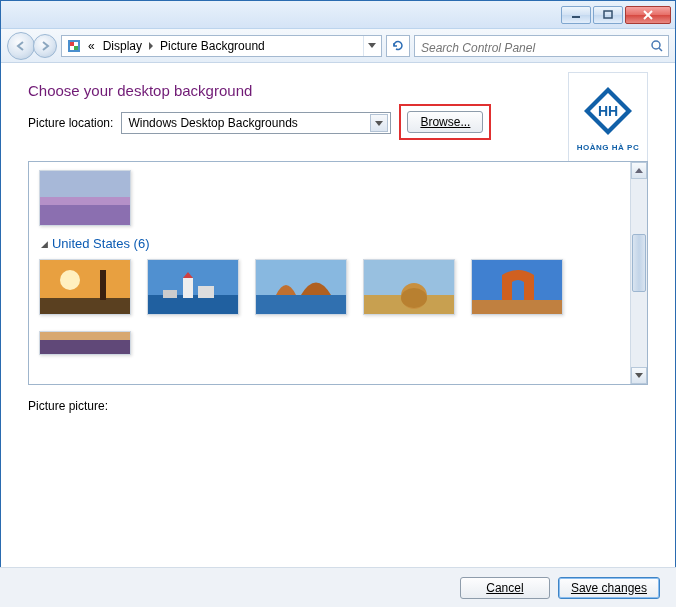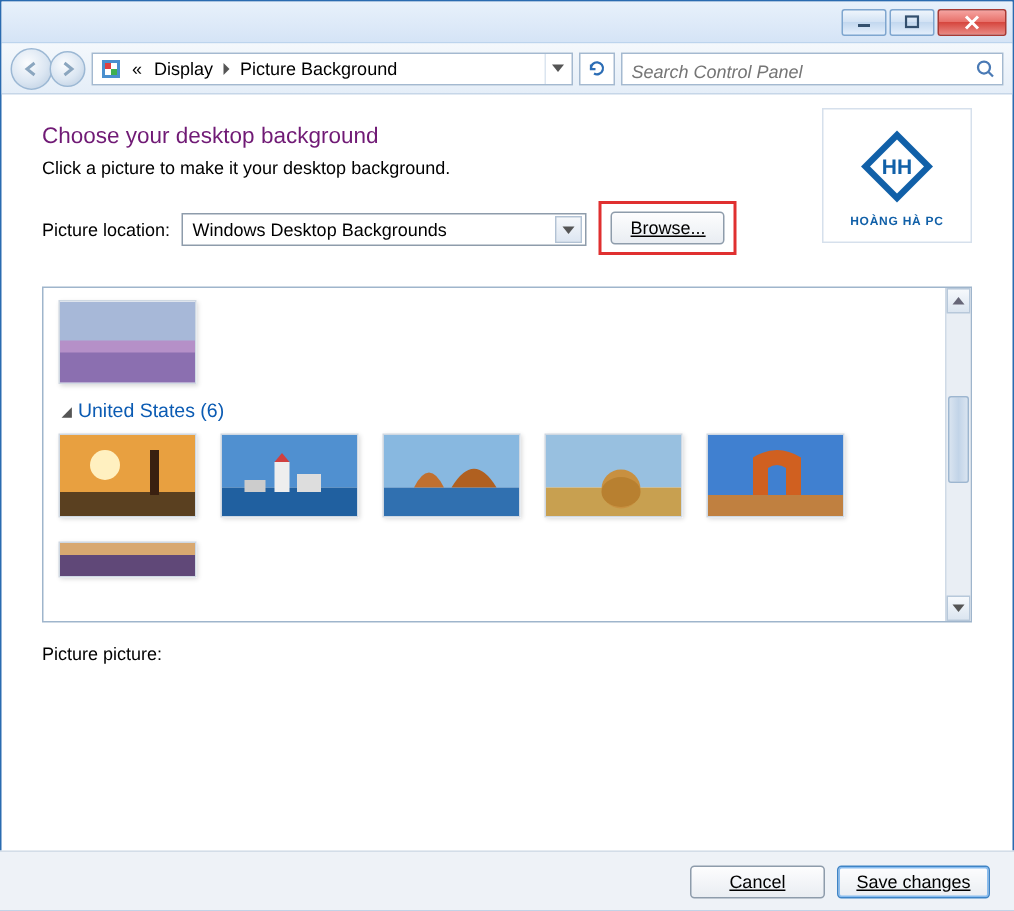--- a/index.html
+++ b/index.html
@@ -161,21 +161,21 @@
     border: 2px solid #e03030;
     padding: 5px 6px;
     display: inline-flex;
     position: relative;
     top: -1px;
   }
   .logo-box {
     position: absolute;
     top: 10px;
     right: 28px;
-    width: 100px;
+    width: 80px;
     height: 90px;
     border: 1px solid #d6e0ec;
     display: flex;
     flex-direction: column;
     align-items: center;
     justify-content: center;
     gap: 4px;
   }
   .logo-box .logo-text {
     font-size: 8px;
@@ -341,21 +341,20 @@
       <svg width="14" height="14">
           <circle cx="6" cy="6" r="4" fill="none" stroke="#4a7ab5" stroke-width="1.5"></circle>
           <line x1="9" y1="9" x2="12" y2="12" stroke="#4a7ab5" stroke-width="1.5"></line>
         </svg>
     </span>
   </div>
 </div>
 
 <div class="content">
   <h1 class="heading">Choose your desktop background</h1>
-  <p class="subtext">Click a picture to make it your desktop background.</p>
 
   <div class="location-row">
     <span>Picture location:</span>
     <div class="dropdown">
       <span>Windows Desktop Backgrounds</span>
       <span class="dd-arrow">
           <span class="tri"></span>
         </span>
     </div>
     <span class="highlight-box">

